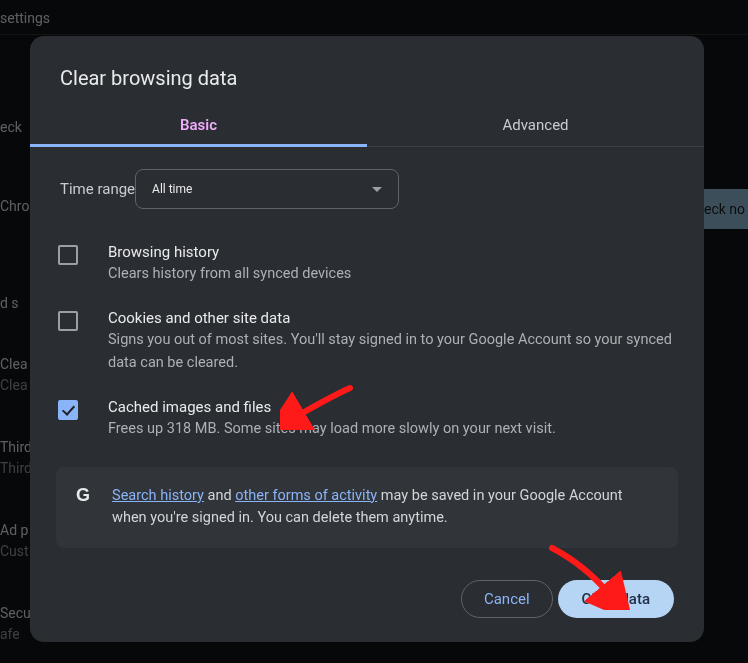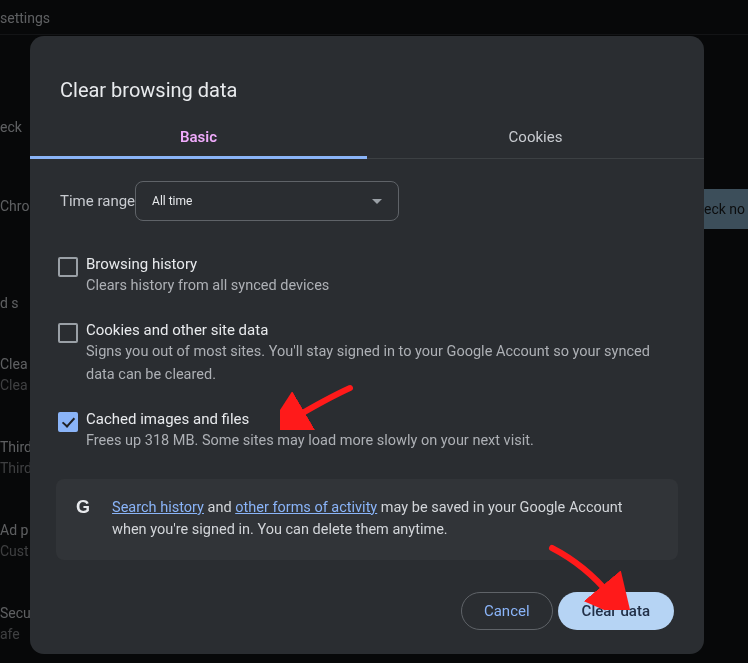--- a/index.html
+++ b/index.html
@@ -3,30 +3,30 @@
   <meta charset="utf-8">
   <style>
     * { margin:0; padding:0; box-sizing:border-box; font-family:"Segoe UI",Roboto,Arial,sans-serif; }
     body { width:748px; height:663px; background:#0b0b0b; overflow:hidden; position:relative; color:#e8eaed; }
     .bg { position:absolute; inset:0; background:#111214; }
     .snippet { position:absolute; color:#cfd3d8; font-size:14px; }
     .dim { color:#8a8d91; }
     .bg-btn { position:absolute; right:0; top:189px; width:48px; height:40px; background:#85adc7; color:#1a1c1e; font-size:14px; display:flex; align-items:center; padding-left:4px; border-radius:2px 0 0 2px; }
     .backdrop { position:absolute; inset:0; background:rgba(0,0,0,0.55); }
     .modal { position:absolute; left:30px; top:36px; width:674px; background:#2a2d31; border-radius:14px; padding-bottom:24px; }
-    .title { font-size:20px; color:#e8eaed; padding:42px 30px 26px 30px; }
+    .title { font-size:20px; color:#e8eaed; padding:30px 30px 26px 30px; }
     .tabs { display:flex; border-bottom:1px solid #3c4043; }
     .tab { flex:1; text-align:center; padding:0 0 12px 0; font-size:15px; color:#c8cbd0; cursor:pointer; }
     .tab.active { color:#f0abfc; font-weight:600; }
     .indicator { height:3px; background:#8ab4f8; width:50%; margin-top:-3px; }
     .row-time { display:flex; align-items:center; padding:22px 30px; }
     .label { font-size:15px; color:#c8cbd0; }
     .select { width:264px; height:40px; border:1px solid #5f6368; border-radius:8px; display:flex; align-items:center; justify-content:space-between; padding:0 16px; color:#e8eaed; font-size:12px; cursor:pointer; }
     .caret { width:0; height:0; border-left:5px solid transparent; border-right:5px solid transparent; border-top:5px solid #9aa0a6; }
-    .opt { display:flex; padding:12px 28px; gap:8px; }
+    .opt { display:flex; padding:12px 28px; gap:30px; }
     .cb { width:20px; height:20px; border:2px solid #9aa0a6; border-radius:2px; flex-shrink:0; margin-top:2px; cursor:pointer; position:relative; }
     .cb.checked { background:#8ab4f8; border-color:#8ab4f8; }
     .cb.checked::after { content:""; position:absolute; left:5px; top:1px; width:5px; height:10px; border:solid #202124; border-width:0 2.5px 2.5px 0; transform:rotate(42deg); }
     .opt-txt { flex:1; }
     .opt-title { font-size:15px; color:#e8eaed; margin-bottom:2px; }
     .opt-desc { font-size:14.5px; color:#adb0b5; line-height:1.55; }
     .info { margin:14px 26px; background:#313438; border-radius:8px; padding:18px 20px; display:flex; gap:22px; align-items:flex-start; }
     .g-icon { font-weight:600; font-size:18px; color:#e8eaed; font-family:Arial; }
     .info-txt { font-size:14.5px; color:#d2d5d9; line-height:1.55; }
     .lnk { color:#8ab4f8; text-decoration:underline; cursor:pointer; }
@@ -56,21 +56,21 @@
   <div class="bg-btn">eck no</div>
   <div style="position:absolute;left:0;top:34px;width:100%;height:1px;background:#2a2d31;"></div>
 </div>
 
 <div class="backdrop"></div>
 
 <div class="modal">
   <div class="title">Clear browsing data</div>
   <div class="tabs">
     <div class="tab active">Basic</div>
-    <div class="tab">Cookies</div>
+    <div class="tab">Advanced</div>
   </div>
   <div class="indicator"></div>
 
   <div class="row-time">
     <span class="label">Time range</span>
     <div class="select">
       <span>All time</span>
       <span class="caret"></span>
     </div>
   </div>

